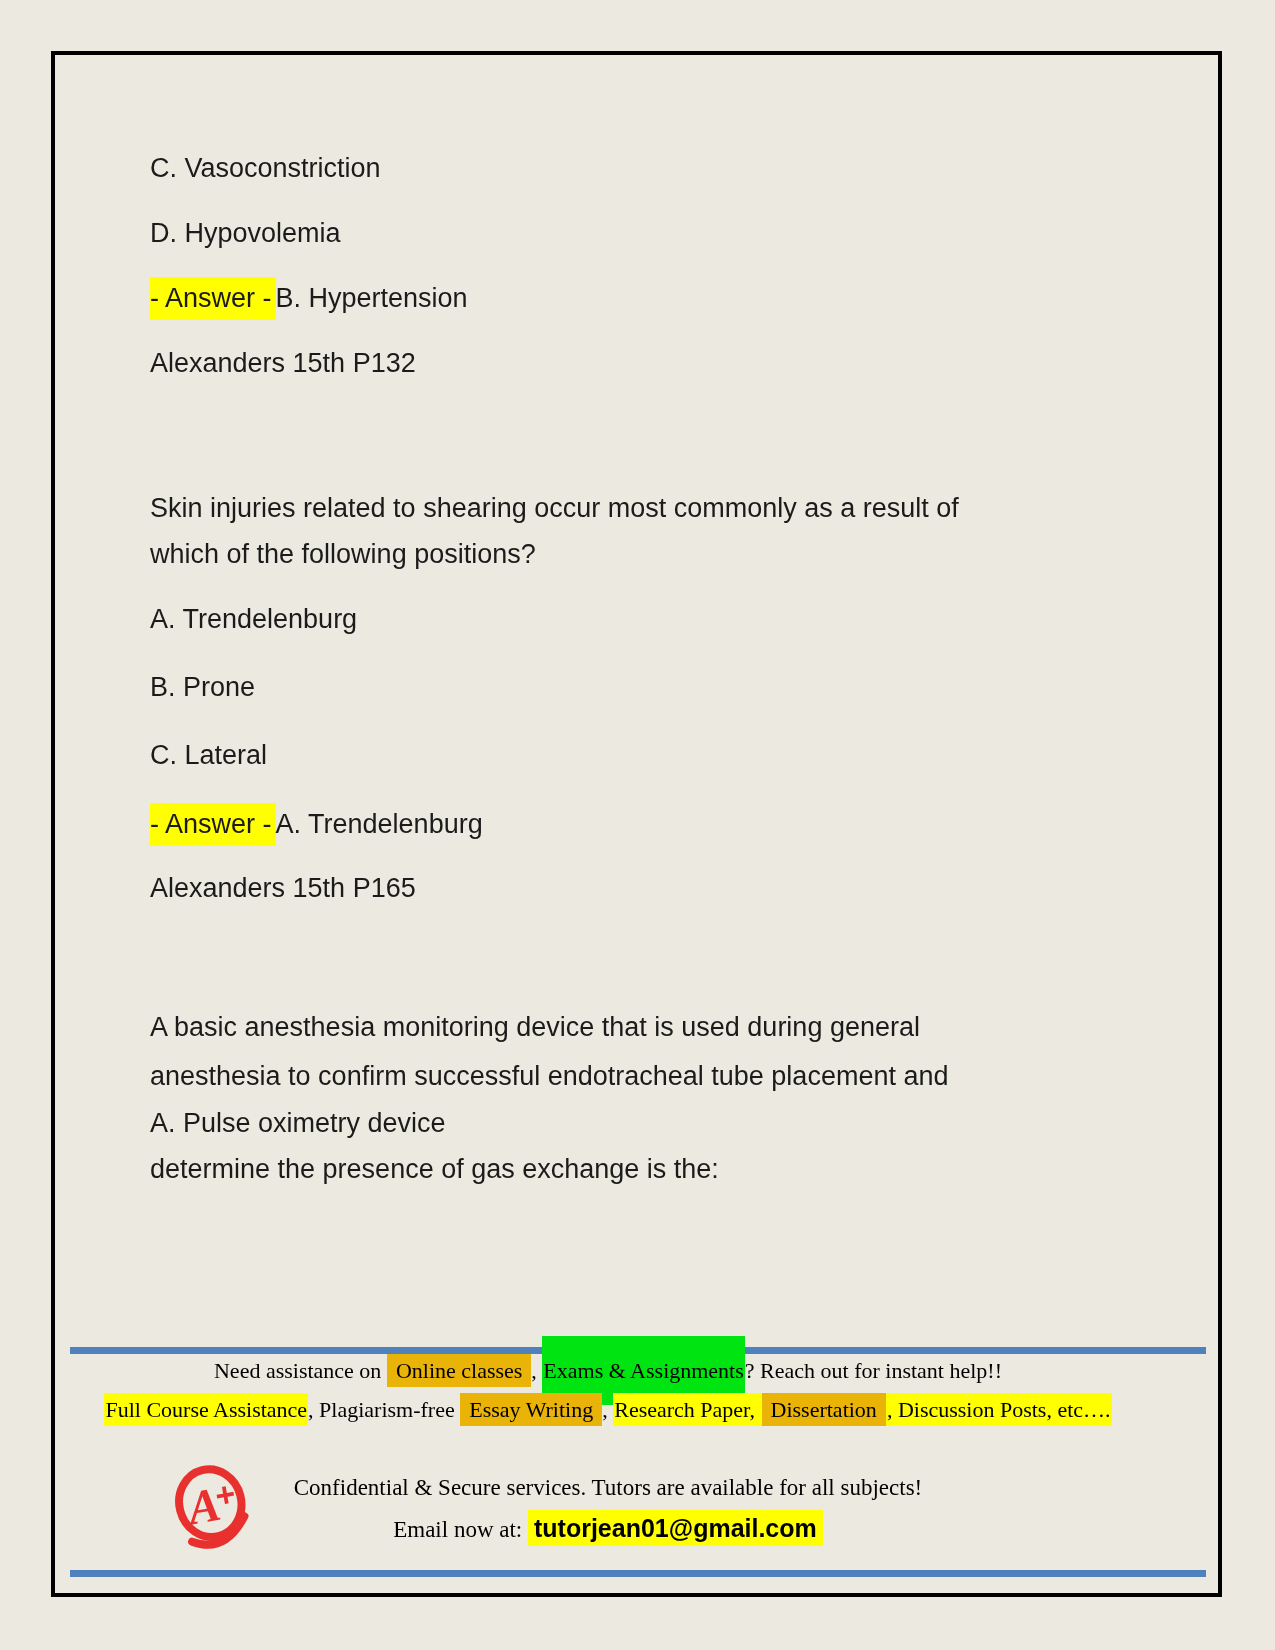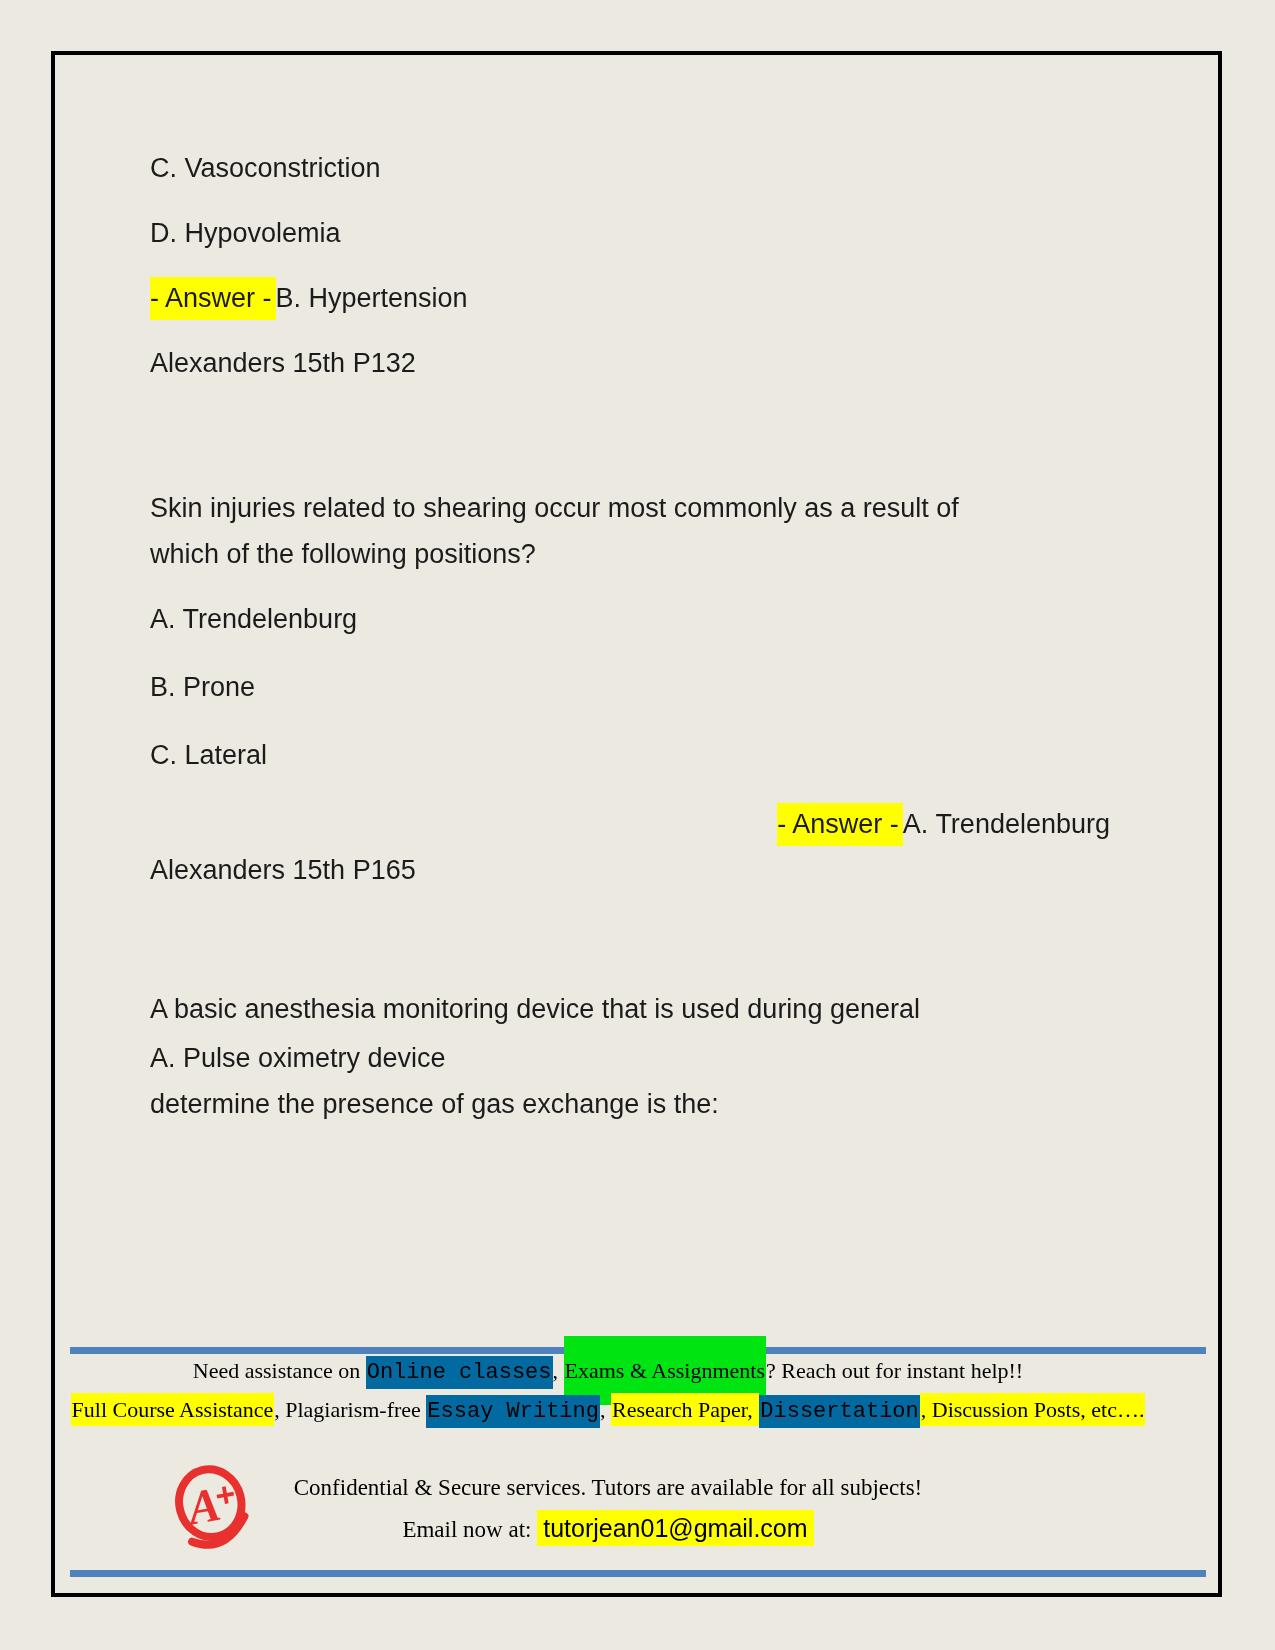--- a/index.html
+++ b/index.html
@@ -16,21 +16,21 @@
   
   #content{
     position:absolute;left:150px;top:145px;width:960px;
     color:#1b1b1b;font-size:27px;line-height:46px;
   }
   .ln{white-space:nowrap;}
   .mb0{margin-bottom:0;}
   .mb1{margin-bottom:1px;}
   .mb3{margin-bottom:3px;}
   .mb16{margin-bottom:16px;}
-  .mb18{text-align:right;}
+  .mb18{margin-bottom:18px;}
   .mb19{margin-bottom:19px;}
   .mb22{margin-bottom:22px;}
   .mb23{margin-bottom:23px;}
   .mb25{margin-bottom:25px;}
   .mb93{margin-bottom:93px;}
   .mb99{margin-bottom:99px;}
   .hl-answer{
     background:#FFFF00;
     padding:6px 4px 7px 0;
   }
@@ -42,24 +42,24 @@
   #bar-bottom{top:1570px;}
   .f-line{
     position:absolute;left:55px;width:1106px;text-align:center;
     font-family:"Liberation Serif",serif;color:#000;
   }
   #f-line1{top:1355px;font-size:22px;line-height:32px;}
   #f-line2{top:1392px;font-size:22px;line-height:36px;}
   #f-line3{top:1472px;font-size:23px;line-height:32px;}
   #f-line4{top:1508px;font-size:23px;line-height:40px;}
   .hl-y{background:#FFFF00;padding:4px 1px;margin-top:8px;}
-  .hl-c{background:#0369a1;padding:4px 1px;font-family:Liberation Mono, monospace;}
+  .hl-c{background:#eab308;padding:4px 9px;}
   .hl-g{background:#00E512;padding:22px 1px;}
   .email{
-    font-family:"Liberation Sans",sans-serif;font-weight:normal;
+    font-family:"Liberation Sans",sans-serif;font-weight:bold;
     font-size:25px;background:#FFFF00;padding:4px 6px;
   }
   #logo{
     position:absolute;left:168px;top:1462px;width:86px;height:92px;
   }
 </style>
 </head>
 <body>
 
 <div id="frame"></div>
@@ -72,20 +72,21 @@
 
   <div class="ln mb0">Skin injuries related to shearing occur most commonly as a result of</div>
   <div class="ln mb19">which of the following positions?</div>
   <div class="ln mb22">A. Trendelenburg</div>
   <div class="ln mb22">B. Prone</div>
   <div class="ln mb23">C. Lateral</div>
   <div class="ln mb18"><span class="hl-answer">- Answer -</span><span>A. Trendelenburg</span></div>
   <div class="ln mb93">Alexanders 15th P165</div>
 
   <div class="ln mb3">A basic anesthesia monitoring device that is used during general</div>
+  <div class="ln mb1">anesthesia to confirm successful endotracheal tube placement and</div>
   <div class="ln mb0">A. Pulse oximetry device</div>
   <div class="ln mb16">determine the presence of gas exchange is the:</div>
 </div>
 
 <div id="bar-top" class="bluebar"></div>
 
 <div id="f-line1" class="f-line"><span>Need assistance on </span><span class="hl-c">Online classes</span><span>, </span><span class="hl-g">Exams &amp; Assignments</span><span>? Reach out for instant help!!</span></div>
 
 <div id="f-line2" class="f-line"><span class="hl-y">Full Course Assistance</span><span>, Plagiarism-free </span><span class="hl-c">Essay Writing</span><span>, </span><span class="hl-y">Research Paper, </span><span class="hl-c">Dissertation</span><span class="hl-y">, Discussion Posts, etc….</span></div>
 

